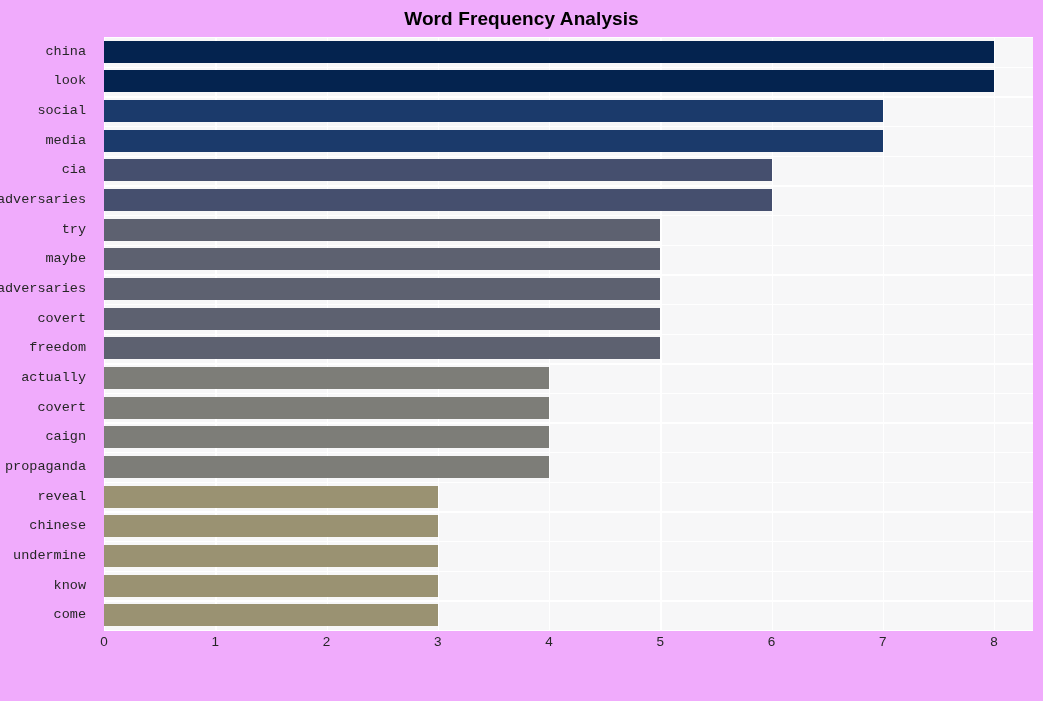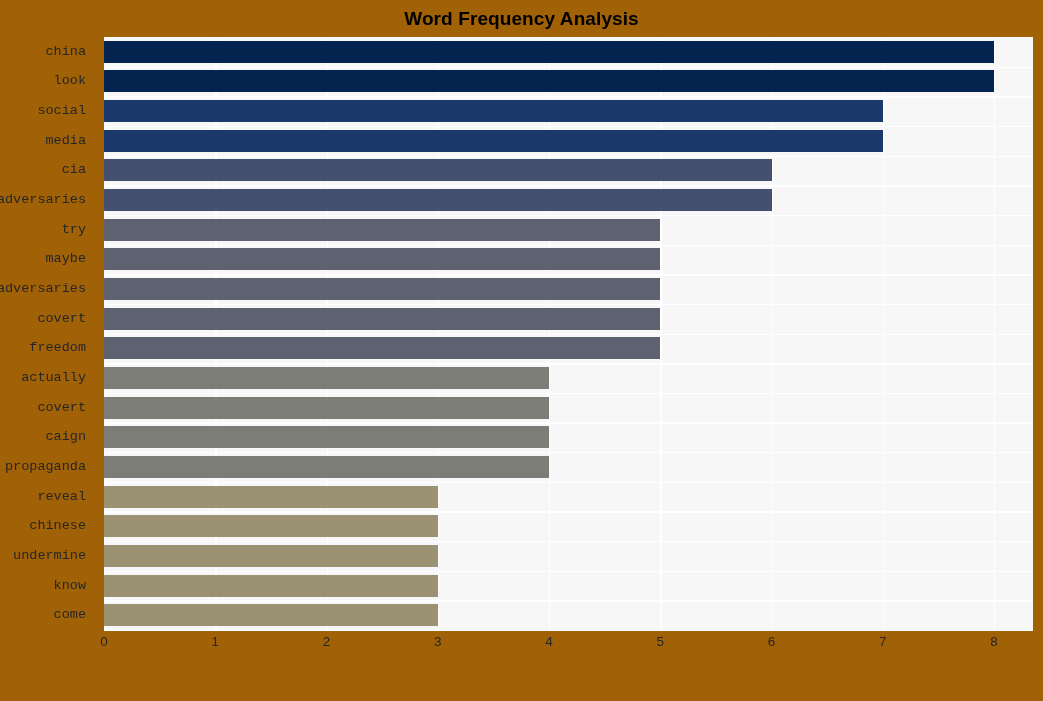--- a/index.html
+++ b/index.html
@@ -6,21 +6,21 @@
   html, body {
     margin: 0;
     padding: 0;
     background: #ffffff;
     font-family: "Liberation Sans", sans-serif;
   }
   #page {
     position: relative;
     width: 1043px;
     height: 701px;
-    background: #a16207;
+    background: #f0abfc;
     overflow: hidden;
   }
 
   
   #chart-title {
     position: absolute;
     left: 0;
     top: 6px;
     width: 1043px;
     text-align: center;

